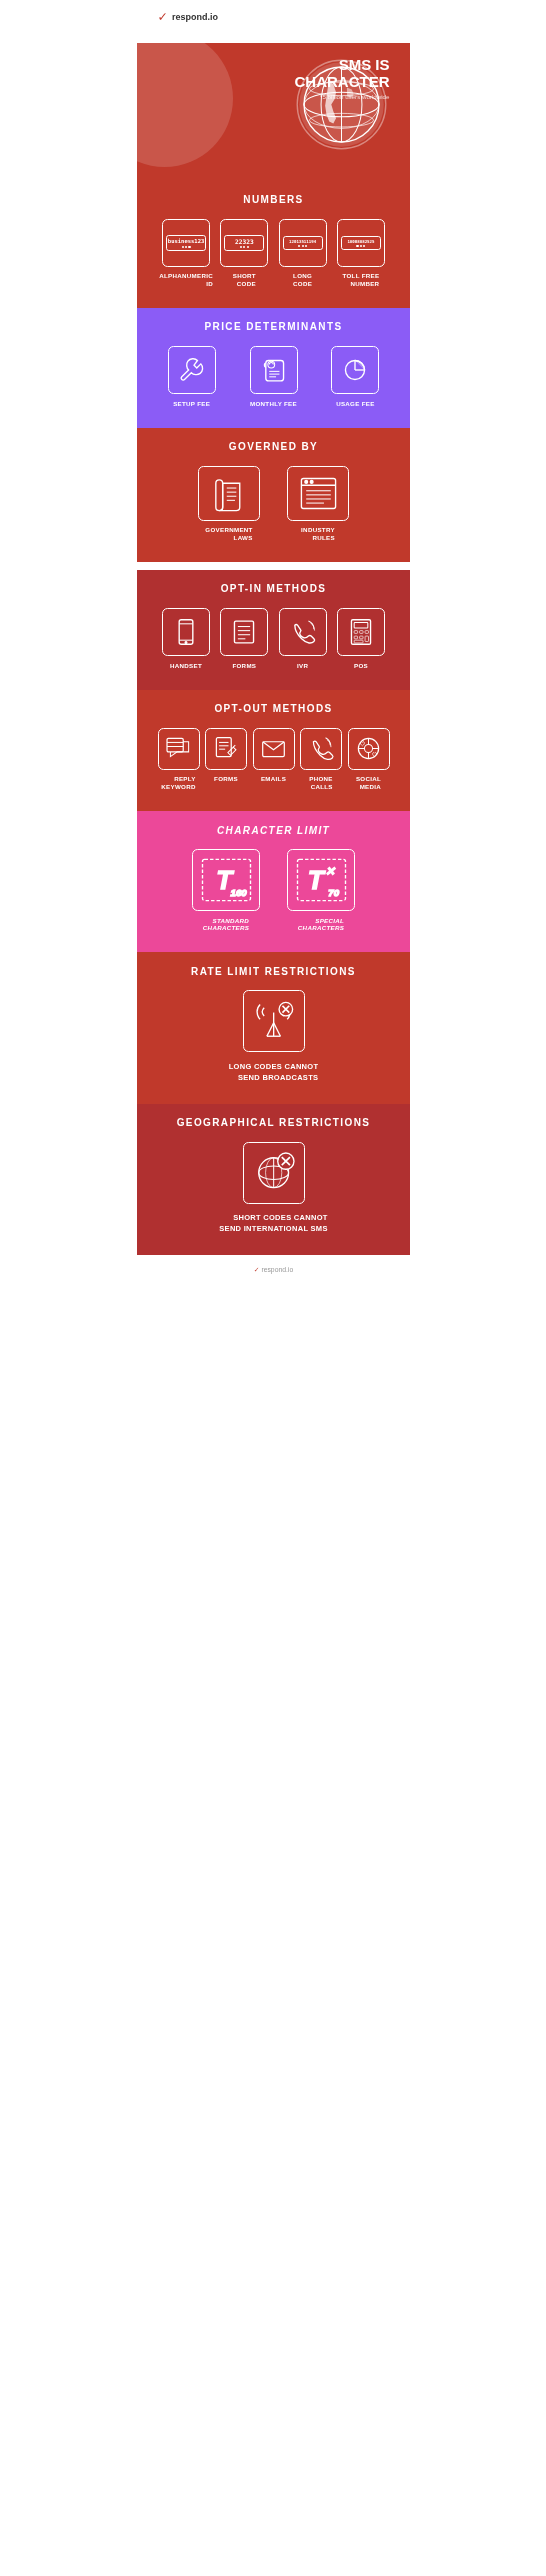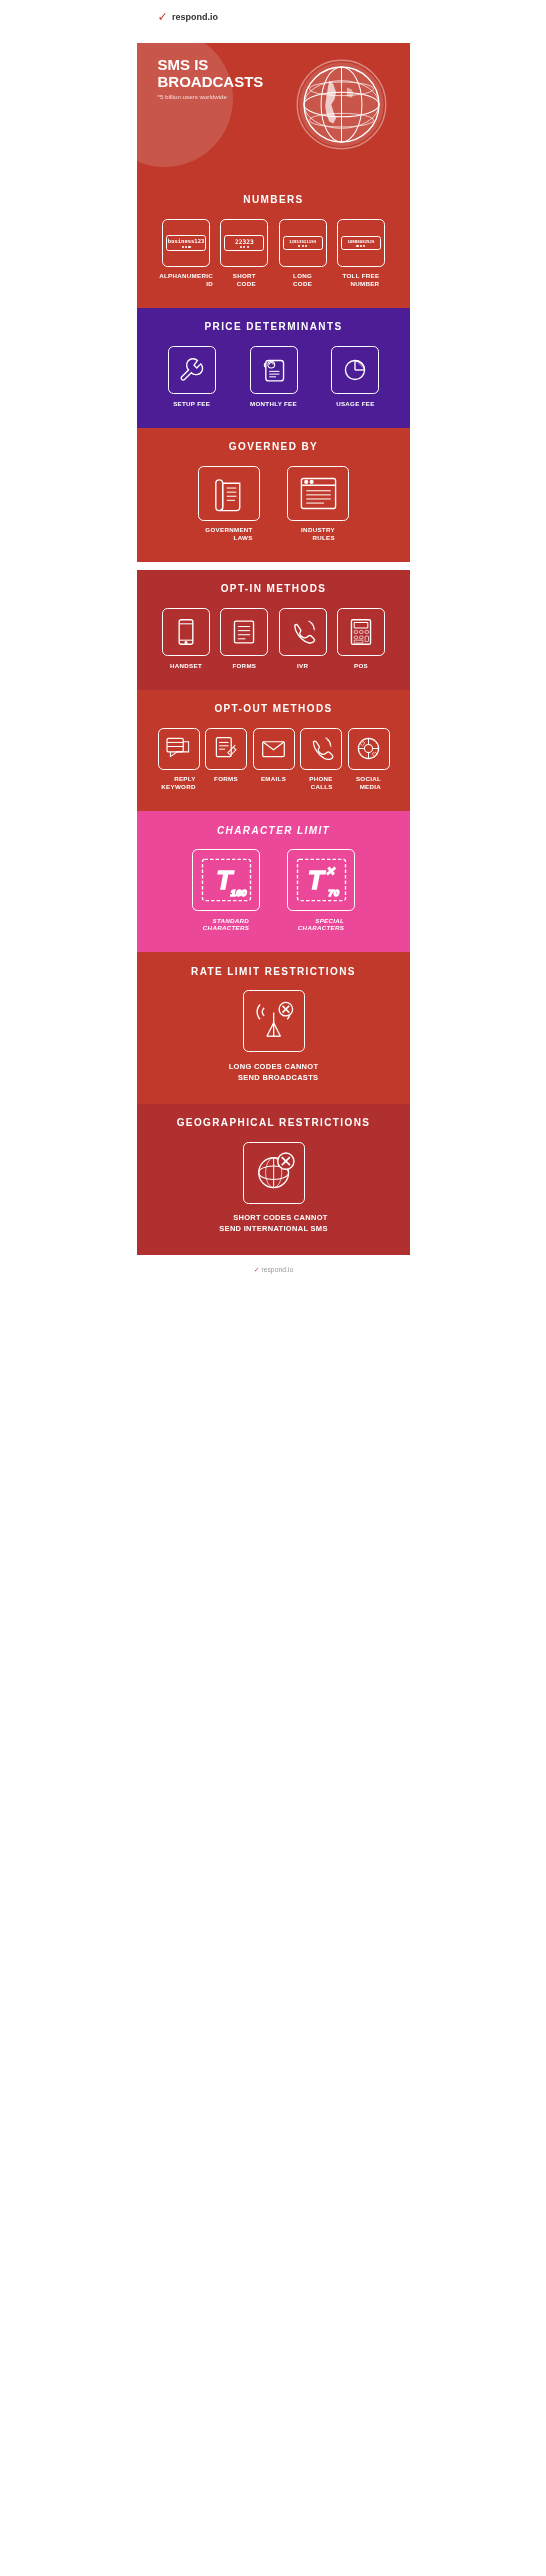--- a/index.html
+++ b/index.html
@@ -70,20 +70,21 @@
       left: -41px;
       top: -13.7px;
       width: 137px;
       height: 137px;
       background: rgba(255,255,255,0.15);
       border-radius: 50%;
     }
     .universal-text {
       position: relative;
       z-index: 2;
+      text-align: right;
     }
     .universal-text .sms-is {
       color: white;
       font-size: 15px;
       font-weight: 900;
       line-height: 1.1;
     }
     .universal-text .subtitle {
       color: rgba(255,255,255,0.8);
       font-size: 6.2px;
@@ -221,21 +222,21 @@
     <div class="logo">
       <span class="logo-check">✓</span>
       <span class="logo-text">respond.io</span>
     </div>
   </div>
 
   <div class="hero-section">
     <div class="universal-text">
       <div class="sms-is">
         <span>SMS IS</span><br>
-        <span>BROADCASTS</span>
+        <span>CHARACTER</span>
       </div>
       <div class="subtitle">*5 billion users worldwide</div>
     </div>
 
     <div class="globe-container">
       <svg viewBox="0 0 160 160" width="109" height="109">
 
         <circle cx="80" cy="80" r="65" fill="none" stroke="rgba(255,255,255,0.4)" stroke-width="2"></circle>
 
         <circle cx="80" cy="80" r="62" fill="rgba(255,255,255,0.15)"></circle>
@@ -315,21 +316,21 @@
                 <div class="dot"></div>
               </div>
           </div>
         </div>
         <span class="icon-label">TOLL FREE<br>NUMBER</span>
       </div>
 
     </div>
   </div>
 
-  <div class="section" style="background:#4c1d95;">
+  <div class="section" style="background:#8b5cf6;">
     <div class="section-title">PRICE DETERMINANTS</div>
     <div class="price-grid">
 
       <div class="icon-item">
         <div class="icon-box">
           <svg class="icon-svg" viewBox="0 0 44 44">
             <path d="M30,8 C26,4 19,5 16,9 C13,13 14,19 17,22 L7,32 C6,33 6,35 7,36 C8,37 10,37 11,36 L21,26 C24,29 30,30 34,27 C38,24 39,17 35,13 L29,19 L25,15 Z" stroke="white" stroke-width="2" fill="none"></path>
           </svg>
         </div>
         <span class="icon-label">SETUP FEE</span>

